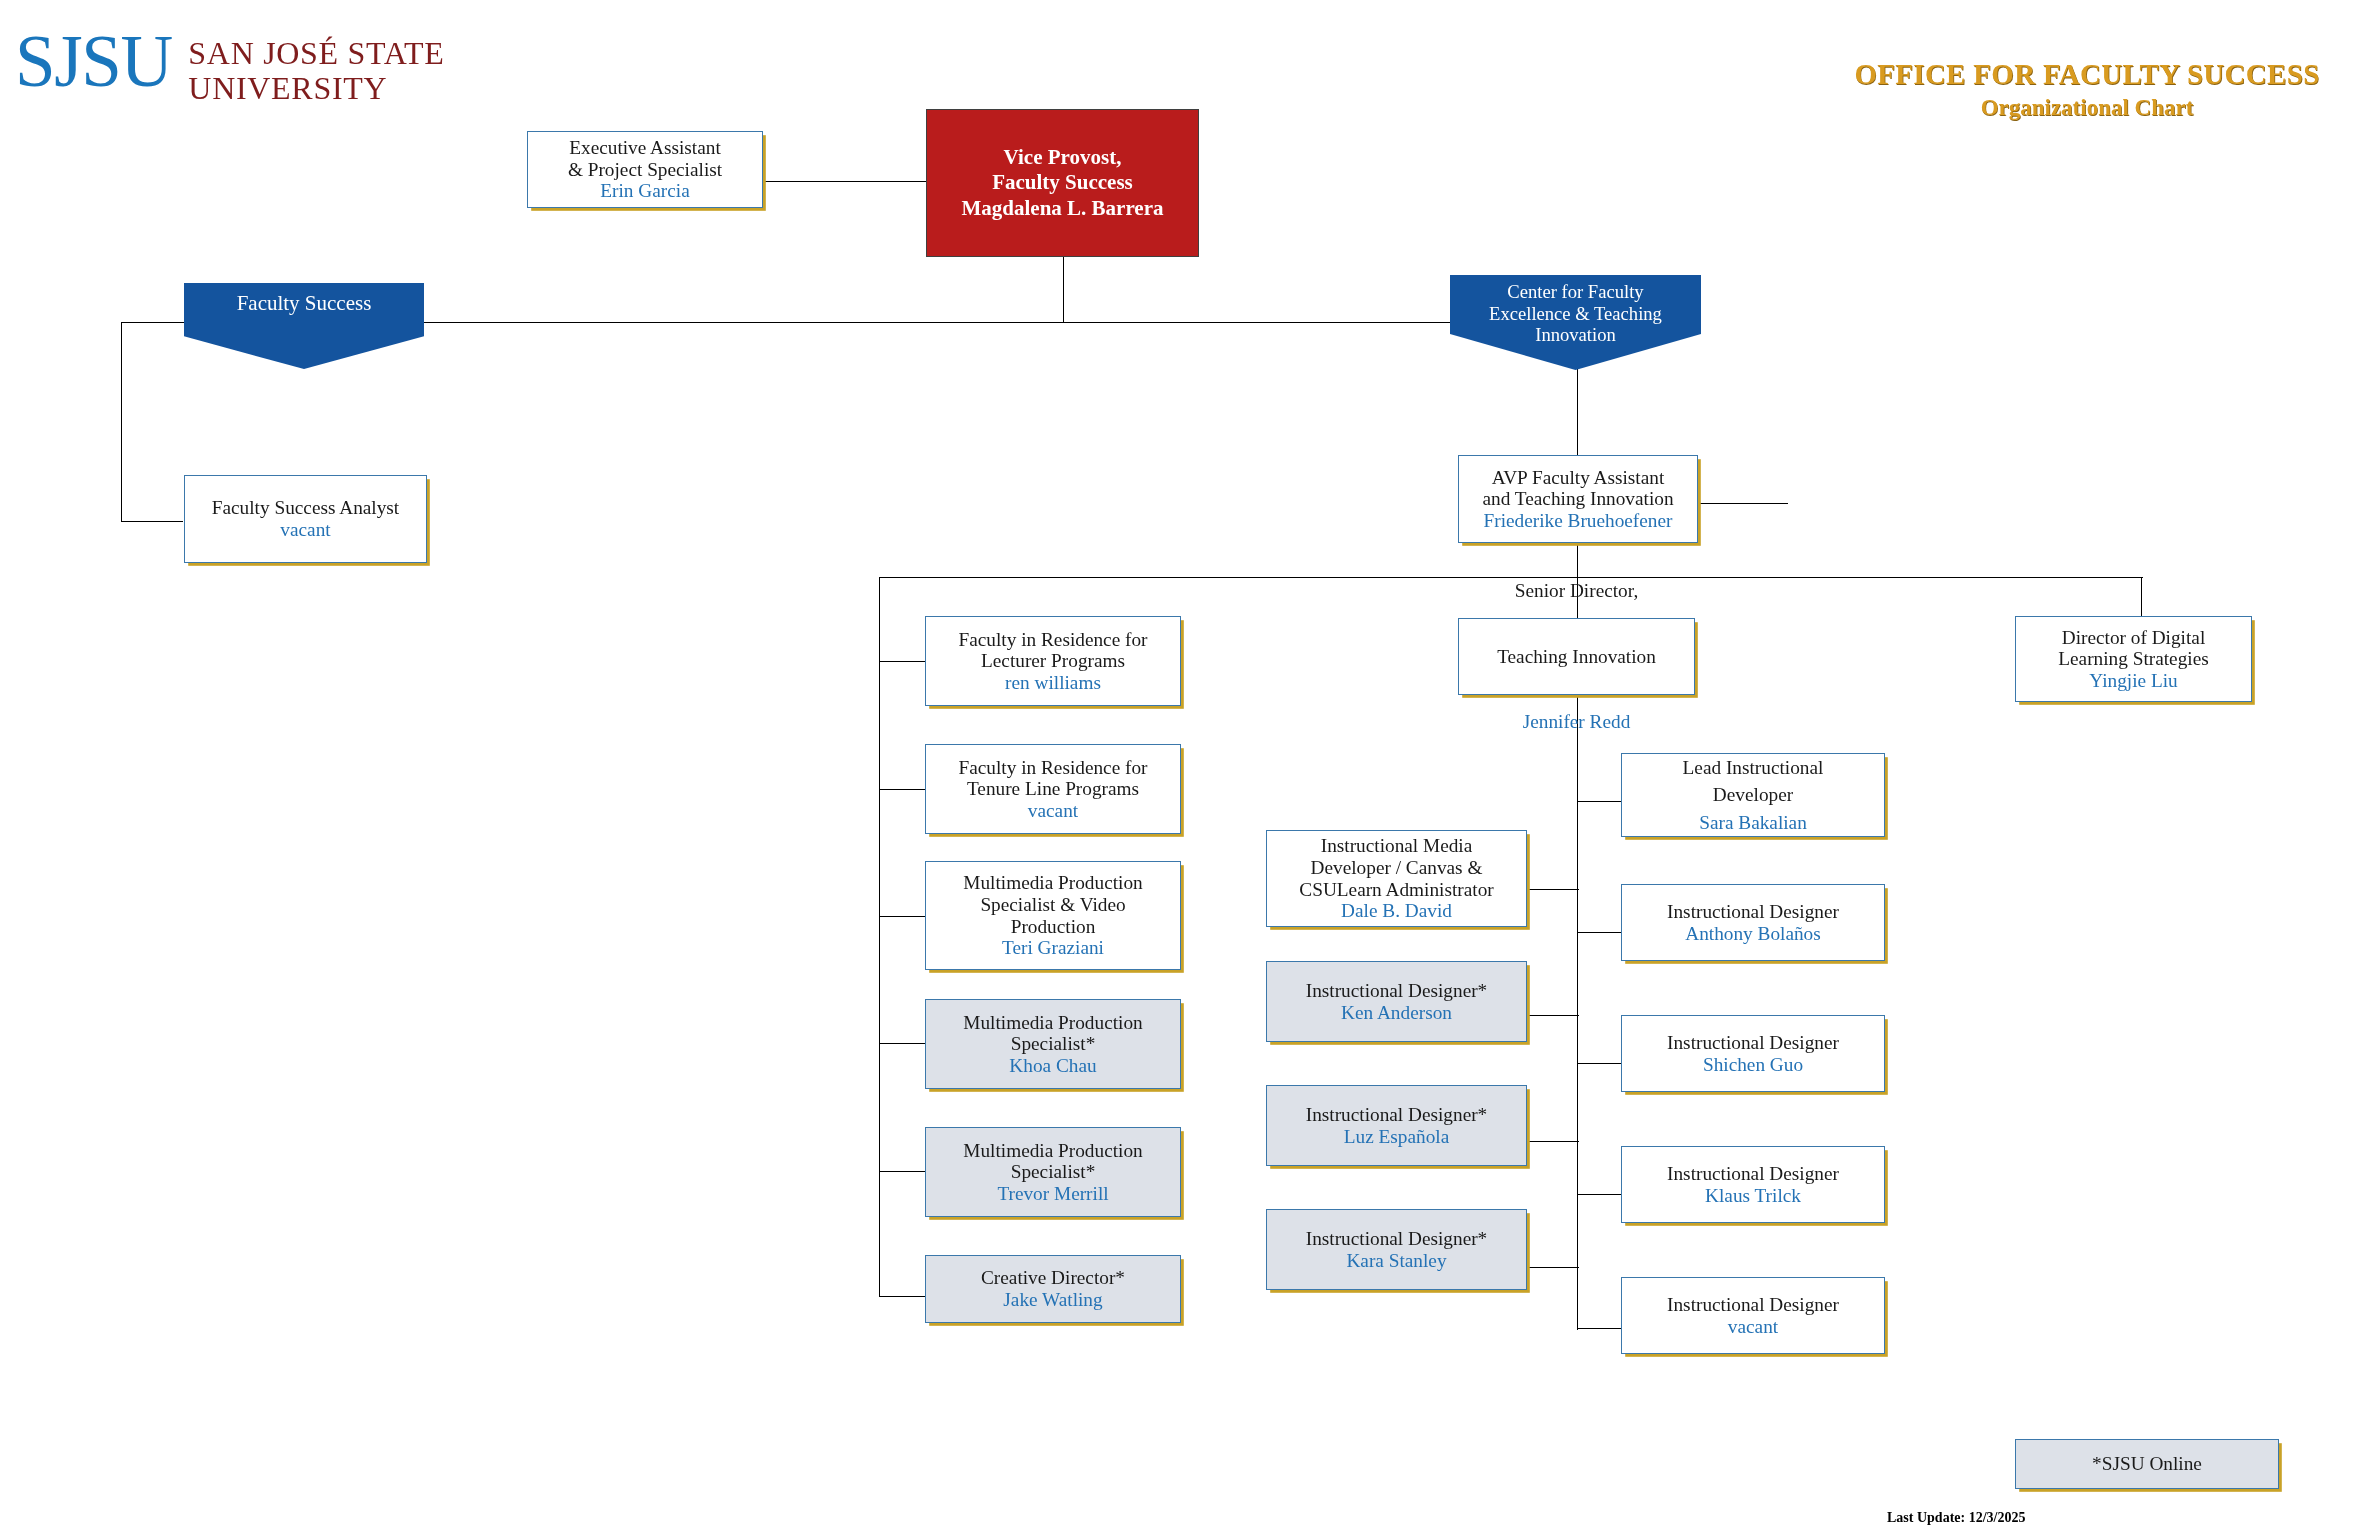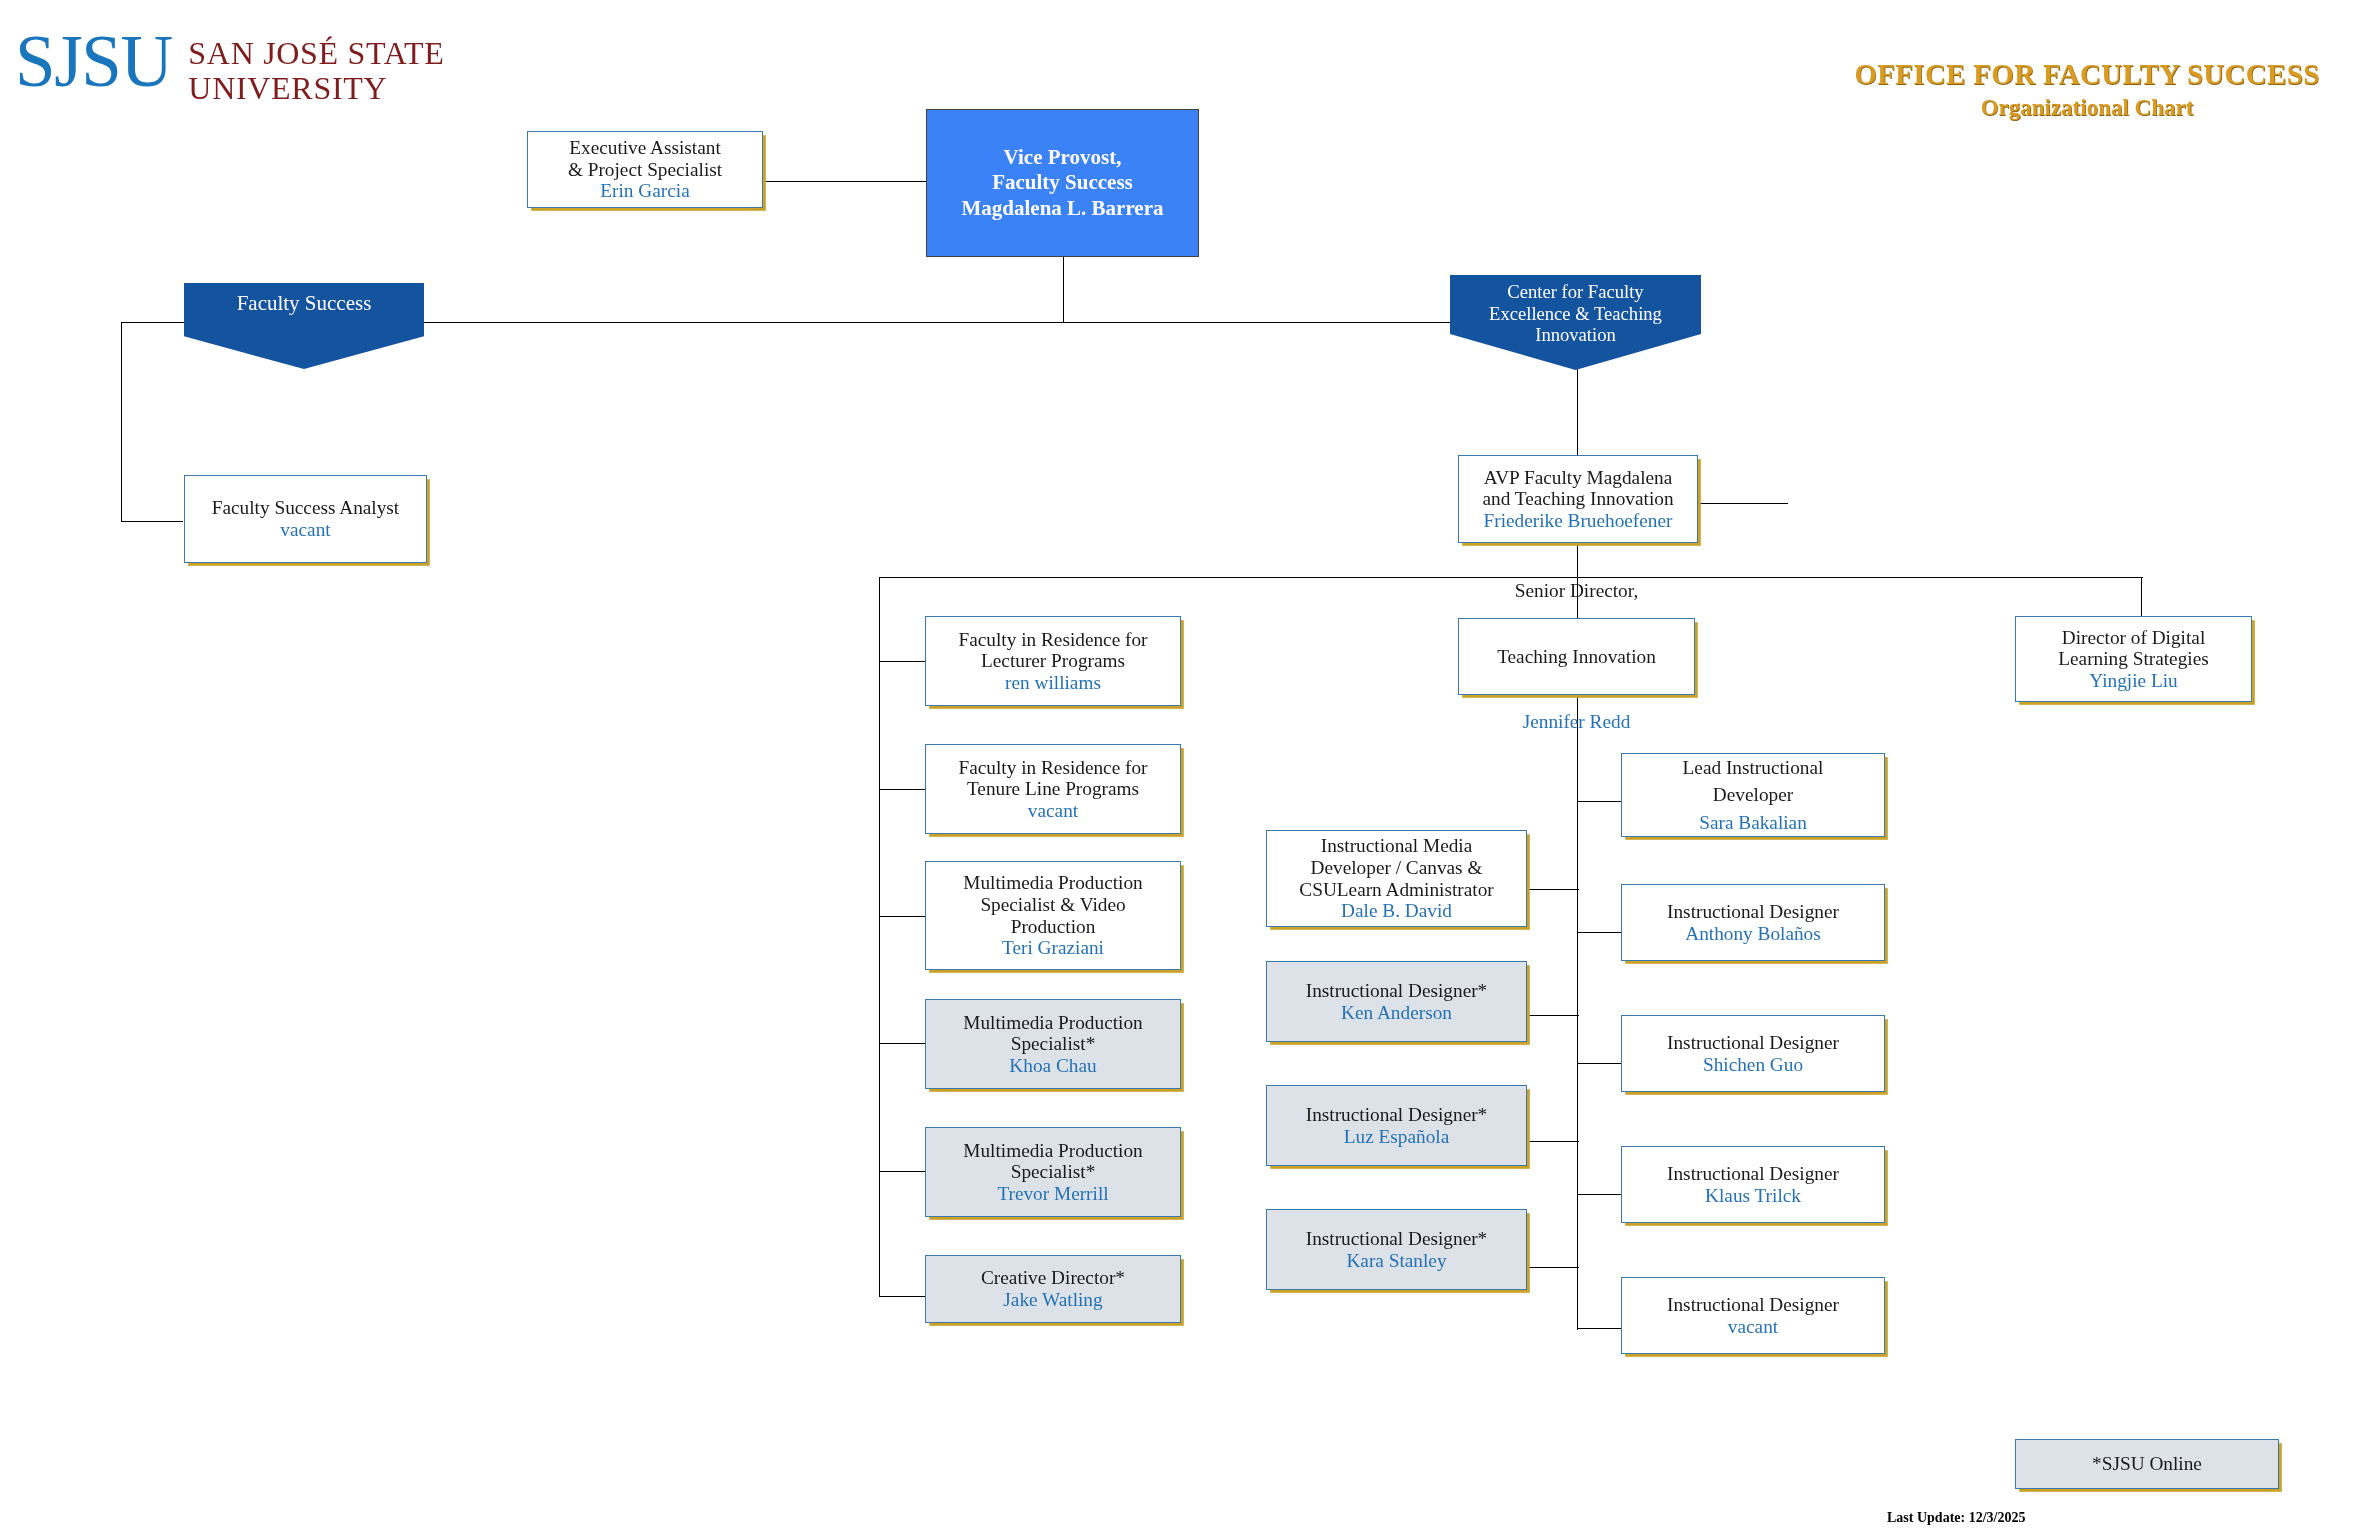--- a/index.html
+++ b/index.html
@@ -56,21 +56,21 @@
     align-items: center; justify-content: center;
     text-align: center;
     padding: 2.8px 4.1px;
   }
   .box.grey { background: #dde1e8; }
   .box .title { color: #1a1a1a; font-size: 19.3px; line-height: 1.12; }
   .box .name  { color: #2472b5; font-size: 19.3px; line-height: 1.12; }
 
   .dark {
     position: absolute; box-sizing: border-box;
-    background: #3b82f6; border: 0.7px solid #3f3f3f;
+    background: #b91c1c; border: 0.7px solid #3f3f3f;
     display: flex; flex-direction: column;
     align-items: center; justify-content: center; text-align: center;
     color: #ffffff; font-weight: bold; font-size: 21px; line-height: 1.2;
   }
 
   
   .banner {
     position: absolute; box-sizing: border-box;
     background: #14549e;
     clip-path: polygon(0 0, 100% 0, 100% 62%, 50% 100%, 0 62%);
@@ -178,21 +178,21 @@
       <div>Innovation</div>
     </div>
   </div>
 
   <div class="box" style="left:184px; top:475px; width:243px; height:88px;">
     <div class="title">Faculty Success Analyst</div>
     <div class="name">vacant</div>
   </div>
 
   <div class="box" style="left:1458px; top:455px; width:240px; height:88px;">
-    <div class="title">AVP Faculty Magdalena</div>
+    <div class="title">AVP Faculty Assistant</div>
     <div class="title">and Teaching Innovation</div>
     <div class="name">Friederike Bruehoefener</div>
   </div>
 
 
   <div class="box" style="left:925px; top:616px; width:256px; height:90px;">
     <div class="title">Faculty in Residence for</div>
     <div class="title">Lecturer Programs</div>
     <div class="name">ren williams</div>
   </div>

